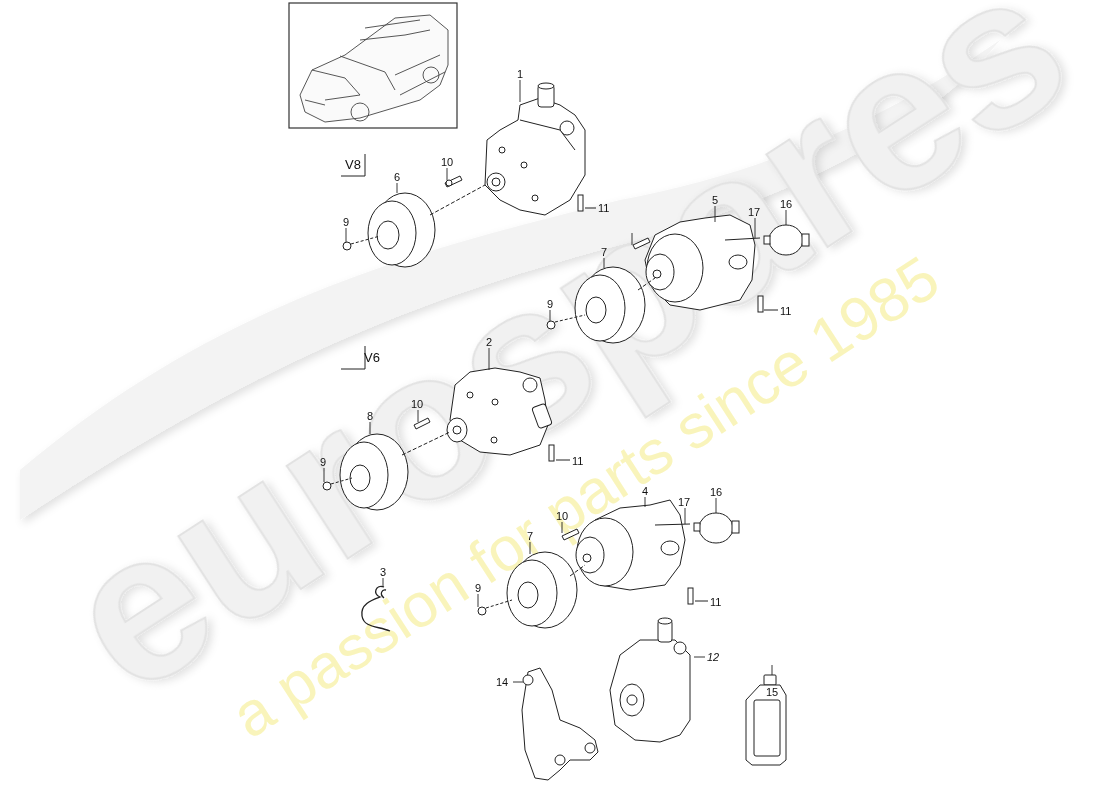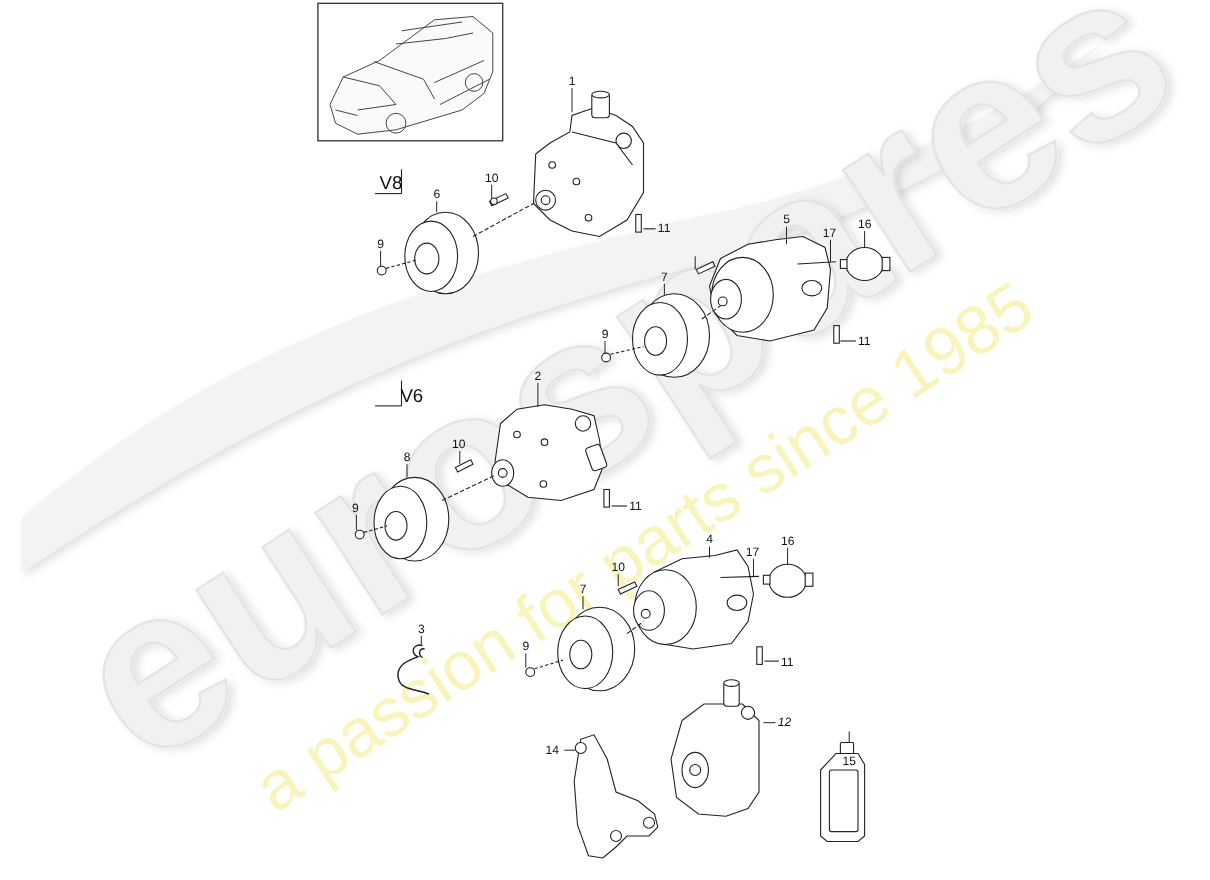--- a/index.html
+++ b/index.html
@@ -1,19 +1,19 @@
 <!DOCTYPE html>
 <html><head>
 <meta charset="utf-8">
 <style>
   html,body{margin:0;padding:0;background:#fff;}
   body{width:1100px;height:800px;position:relative;overflow:hidden;font-family:"Liberation Sans",sans-serif;}
   #stage{position:absolute;left:0;top:0;width:1100px;height:800px;}
   .lbl{position:absolute;font-size:11px;color:#111;line-height:12px;font-family:"Liberation Sans",sans-serif;}
-  .variant{position:absolute;font-size:17px;color:#111;font-family:"Liberation Sans",sans-serif;}
+  .variant{position:absolute;font-size:13px;color:#111;font-family:"Liberation Sans",sans-serif;}
   .wm-text{font-family:"Liberation Sans",sans-serif;}
 </style>
 </head>
 <body>
 
 <div id="stage">
 
   <svg width="1100" height="800" style="position:absolute;left:0;top:0">
     <defs>
       <filter id="sh" x="-10%" y="-10%" width="120%" height="120%">

